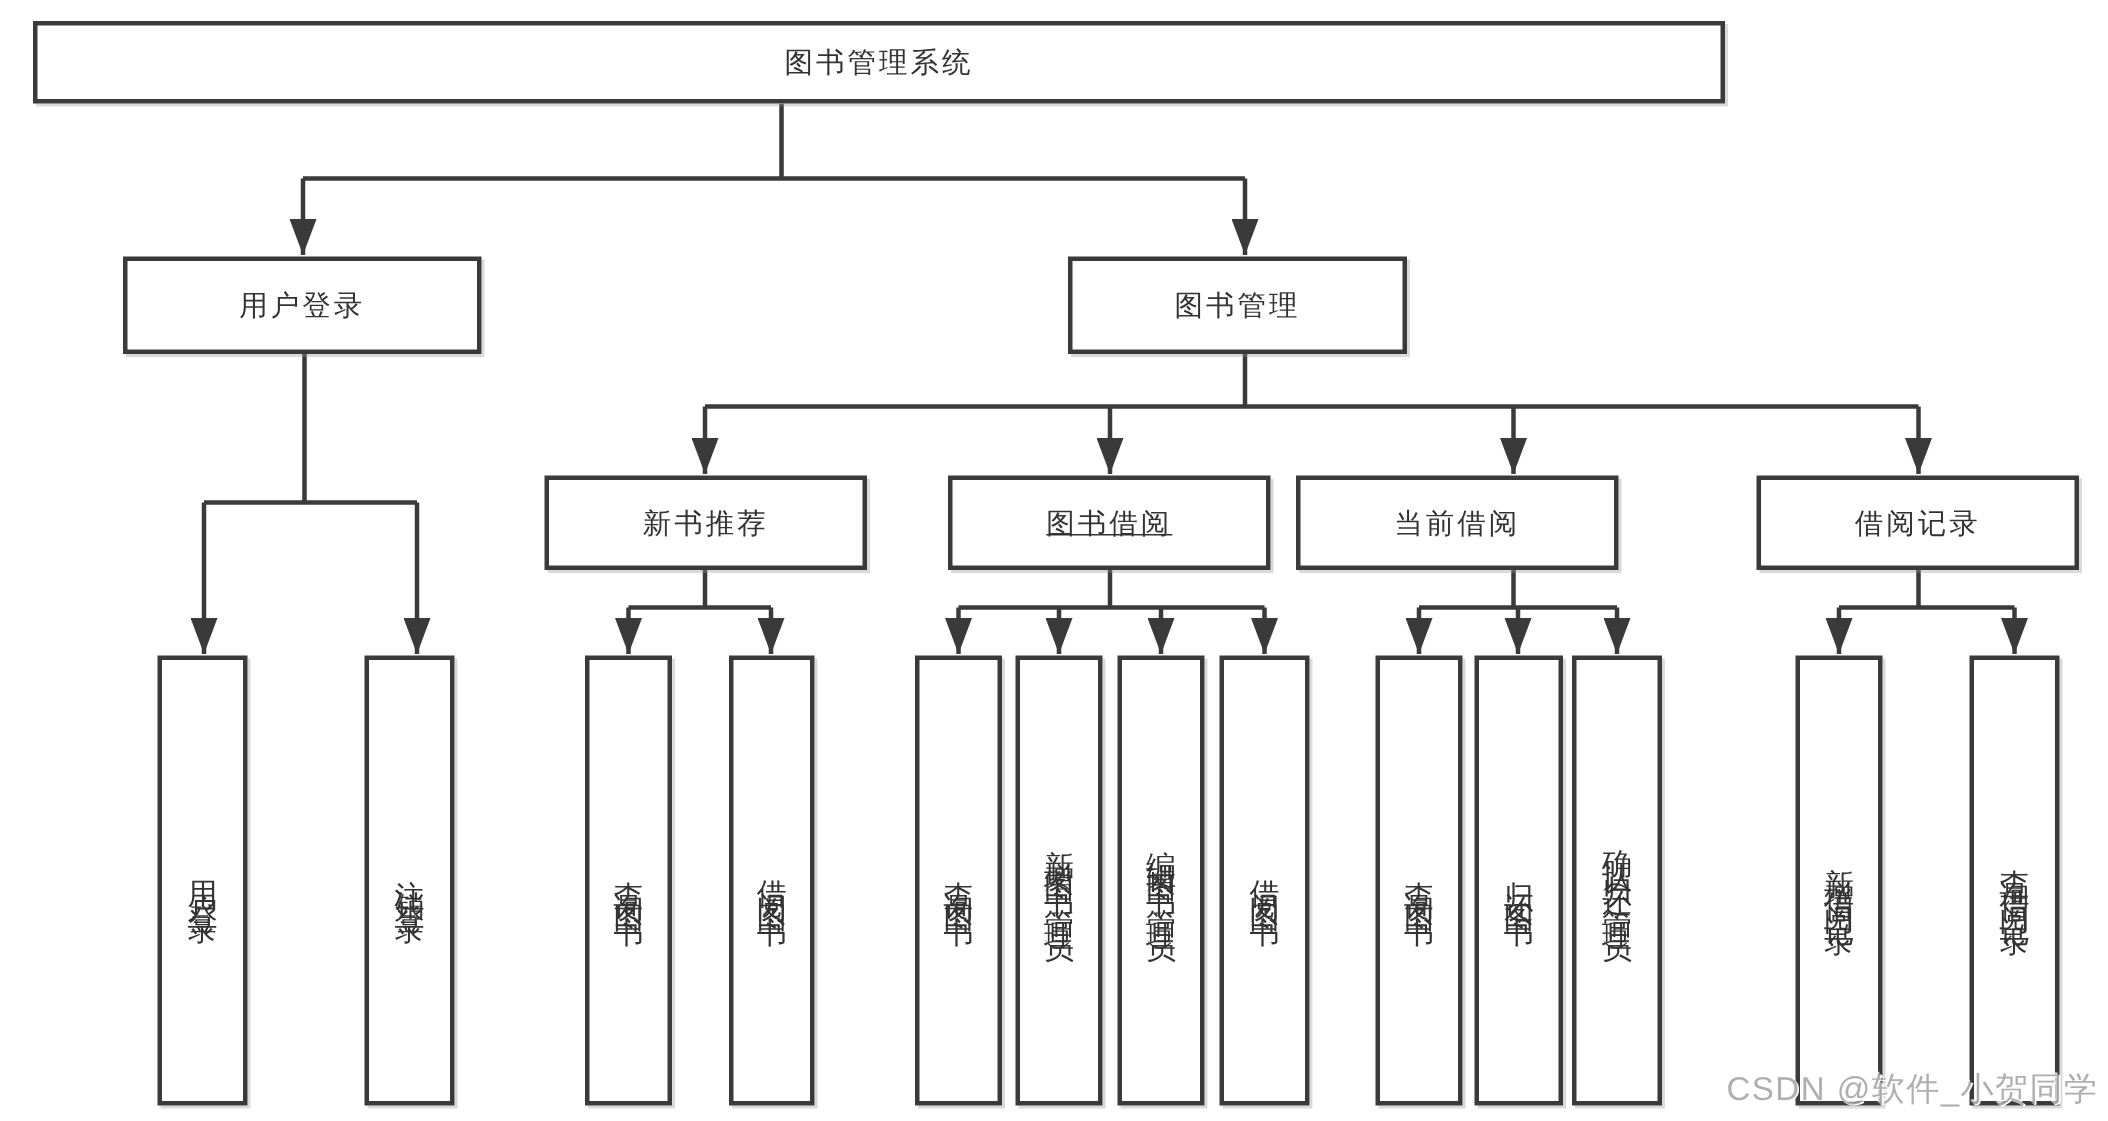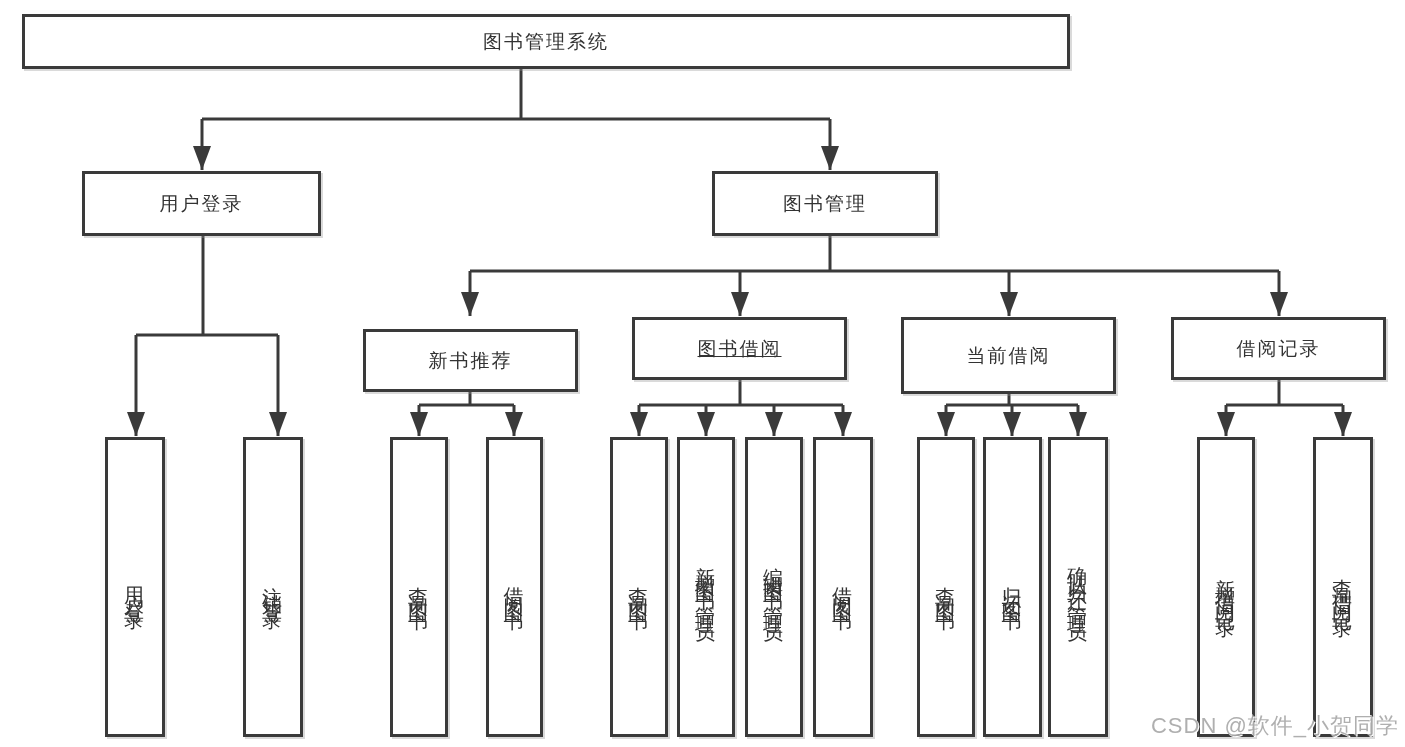--- a/index.html
+++ b/index.html
@@ -12,26 +12,26 @@
     position:absolute;box-sizing:border-box;border:3px solid #3a3a3a;background:#ffffff;
     display:flex;align-items:center;justify-content:center;
     box-shadow:2px 2px 0 rgba(150,150,150,0.35);
     font-size:19px;letter-spacing:2px;white-space:nowrap;
   }
   .vnode{
     writing-mode:vertical-rl;text-orientation:mixed;
     font-size:20px;letter-spacing:8px;white-space:nowrap;
   }
   
-  .n-root   {left:22px;  top:14px;  width:1048px; height:55px;}
+  .n-root   {left:22px;  top:14px;  width:1128px; height:55px;}
   .n-login  {left:82px;  top:171px; width:239px; height:65px;}
   .n-mgmt   {left:712px; top:171px; width:226px; height:65px;}
-  .n-rec    {left:363px; top:329px; width:215px; height:63px;}
+  .n-rec    {left:363px; top:317px; width:215px; height:63px;}
   .n-borrow {left:632px; top:317px; width:215px; height:63px;text-decoration:underline;}
-  .n-cur    {left:901px; top:317px; width:215px; height:77px;}
+  .n-cur    {left:864px; top:317px; width:215px; height:63px;}
   .n-hist   {left:1171px;top:317px; width:215px; height:63px;}
   .leaf     {top:437px;height:300px;}
   .l-a{left:105px;width:60px;} .l-b{left:243px;width:60px;}
   .l-c{left:390px;width:58px;} .l-d{left:486px;width:57px;}
   .l-e{left:610px;width:58px;} .l-f{left:677px;width:58px;}
   .l-g{left:745px;width:58px;} .l-h{left:813px;width:60px;}
   .l-i{left:917px;width:58px;} .l-j{left:983px;width:59px;}
   .l-k{left:1048px;width:60px;}
   .l-l{left:1197px;width:58px;} .l-m{left:1313px;width:60px;}
   .watermark{

